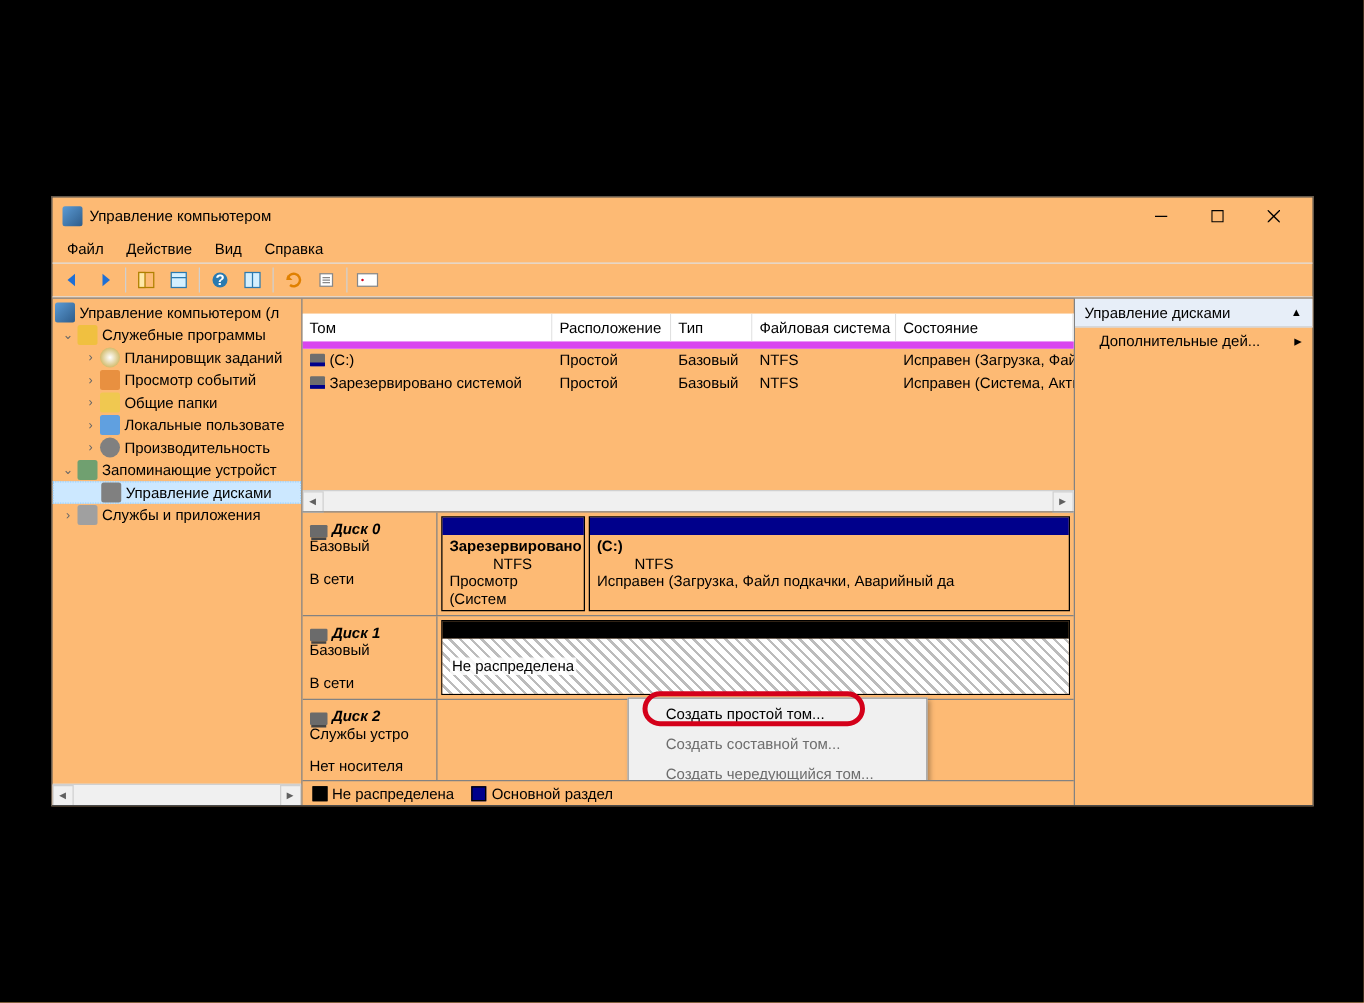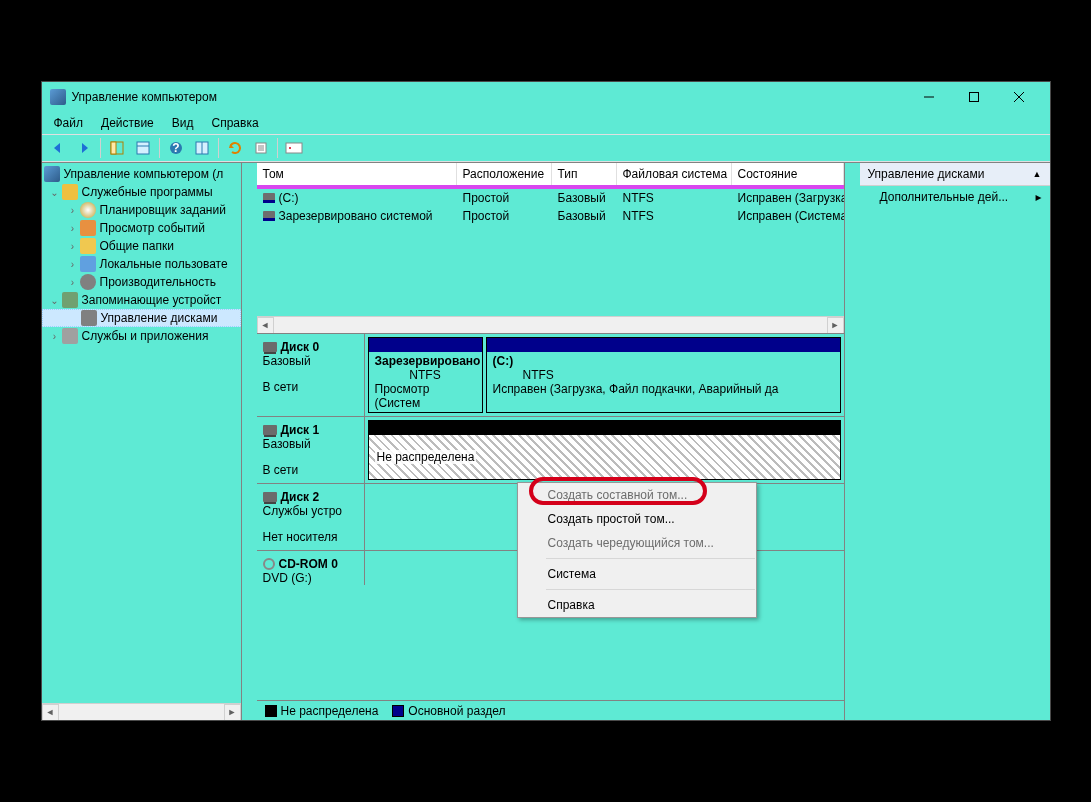--- a/index.html
+++ b/index.html
@@ -1,47 +1,47 @@
 <!DOCTYPE html>
 <html><head>
 <meta charset="utf-8">
 <style>
 * { box-sizing: border-box; margin: 0; padding: 0; font-family: "Segoe UI", Tahoma, sans-serif; font-size: 12px; }
 body { background: #000; display: flex; align-items: center; justify-content: center; height: 802px; width: 1091px; }
-.window { background: #5eead4; width: 1010px; height: 640px; display: flex; flex-direction: column; border: 1px solid #4a4a4a; }
+.window { background: #fdba74; width: 1010px; height: 488px; display: flex; flex-direction: column; border: 1px solid #4a4a4a; }
 .titlebar { display: flex; align-items: center; height: 30px; padding: 0 8px; }
 .titlebar-icon { width: 16px; height: 16px; margin-right: 6px; background: linear-gradient(135deg,#5b9bd5,#2e5c8a); border-radius: 2px; }
 .titlebar-text { flex: 1; }
 .winbtn { width: 45px; height: 30px; display: flex; align-items: center; justify-content: center; }
 .menubar { display: flex; height: 22px; align-items: center; padding: 0 4px; gap: 2px; }
 .menubar span { padding: 2px 8px; }
 .toolbar { display: flex; align-items: center; height: 28px; padding: 0 4px; border-top: 1px solid #e0e0e0; border-bottom: 1px solid #e0e0e0; gap: 2px; }
 .tb-btn { width: 24px; height: 24px; display: flex; align-items: center; justify-content: center; border: 1px solid transparent; }
 .tb-sep { width: 1px; height: 20px; background: #d0d0d0; margin: 0 2px; }
-.body { flex: 1; display: flex; border-top: 1px solid #828282; min-height: 0; gap: 15px; }
+.body { flex: 1; display: flex; border-top: 1px solid #828282; min-height: 0; }
 .tree { width: 200px; border-right: 1px solid #828282; overflow: hidden; padding: 2px 0; position: relative; }
 .tree-row { display: flex; align-items: center; height: 18px; white-space: nowrap; padding-right: 4px; }
 .tree-row.sel { background: #cce8ff; border: 1px dotted #99d1ff; }
 .tw { display: inline-flex; width: 14px; justify-content: center; color: #666; font-size: 10px; }
 .ticon { width: 16px; height: 16px; margin-right: 4px; flex-shrink: 0; }
 .center { flex: 1; display: flex; flex-direction: column; border-right: 1px solid #828282; min-width: 0; }
 .vol-table { height: 170px; display: flex; flex-direction: column; }
-.thead { display: flex; background: #fff; border-bottom: 4px solid #d946ef; }
+.thead { display: flex; background: #fff; border-bottom: 6px solid #d946ef; margin-top: 12px; }
 .th { padding: 4px 6px; border-right: 1px solid #e0e0e0; background: #fff; white-space: nowrap; overflow: hidden; }
 .trow { display: flex; padding: 1px 0; }
 .td { padding: 1px 6px; white-space: nowrap; overflow: hidden; display: flex; align-items: center; }
 .volicon { width: 12px; height: 10px; background: #6e6e6e; margin-right: 4px; border-radius: 1px; position: relative; }
 .volicon::after { content: ""; position: absolute; bottom: 0; left: 0; right: 0; height: 3px; background: #00008b; }
 .hscroll { height: 17px; background: #f0f0f0; border-top: 1px solid #d0d0d0; display: flex; align-items: center; }
 .hscroll .arrow { width: 17px; height: 17px; display: flex; align-items: center; justify-content: center; background: #f0f0f0; border: 1px solid #d0d0d0; color: #606060; font-size: 9px; }
 .hscroll .track { flex: 1; }
 .disk-area { flex: 1; overflow: hidden; border-top: 1px solid #828282; position: relative; }
 .disk-row { display: flex; border-bottom: 1px solid #828282; }
 .disk-label { width: 108px; padding: 6px; border-right: 1px solid #828282; }
-.disk-label .nm { font-weight: bold; display: flex; align-items: center; }
+.disk-label .nm { font-weight: bold; display: flex; align-items: flex-end; font-style: italic; }
 .disk-parts { flex: 1; display: flex; padding: 3px; gap: 3px; }
 .part { border: 1px solid #000; display: flex; flex-direction: column; }
 .part-header { height: 14px; }
 .part-body { padding: 2px 6px; flex: 1; font-size: 11.5px; line-height: 14px; }
 .part .pn { font-weight: bold; }
 .hatched { background: repeating-linear-gradient(45deg, #fff, #fff 4px, #bcbcbc 4px, #bcbcbc 6px); }
 .legend { height: 20px; border-top: 1px solid #828282; display: flex; align-items: center; padding: 0 8px; gap: 14px; }
 .lg { display: flex; align-items: center; gap: 4px; }
 .lg-sw { width: 12px; height: 12px; border: 1px solid #000; }
 .actions { width: 190px; }
@@ -317,22 +317,22 @@
             <div class="nm">
                 <span class="cdicon"></span>
                 <span>CD-ROM 0</span>
               </div>
             <div>DVD (G:)</div>
           </div>
           <div class="disk-parts"></div>
         </div>
 
         <div class="context-menu" style="top:148px;left:260px">
+          <div class="ctx-item enabled">Создать простой том...</div>
           <div class="ctx-item disabled">Создать составной том...</div>
-          <div class="ctx-item enabled">Создать простой том...</div>
           <div class="ctx-item disabled">Создать чередующийся том...</div>
           <div class="ctx-sep"></div>
           <div class="ctx-item enabled">Система</div>
           <div class="ctx-sep"></div>
           <div class="ctx-item enabled">Справка</div>
         </div>
         <div class="highlight-ring" style="top:143px;left:272px;width:178px;height:28px"></div>
       </div>
 
       <div class="legend">

